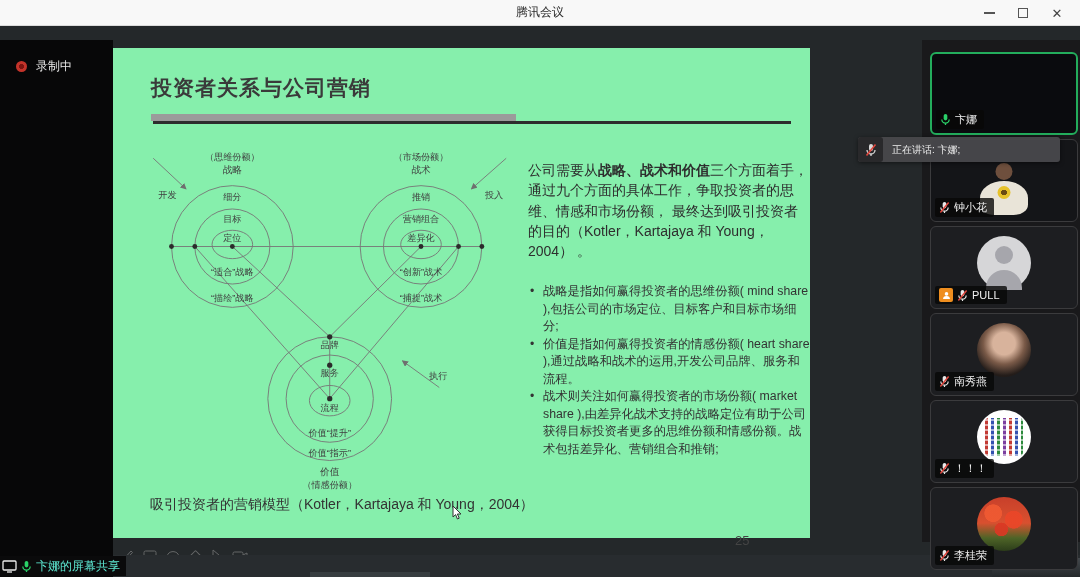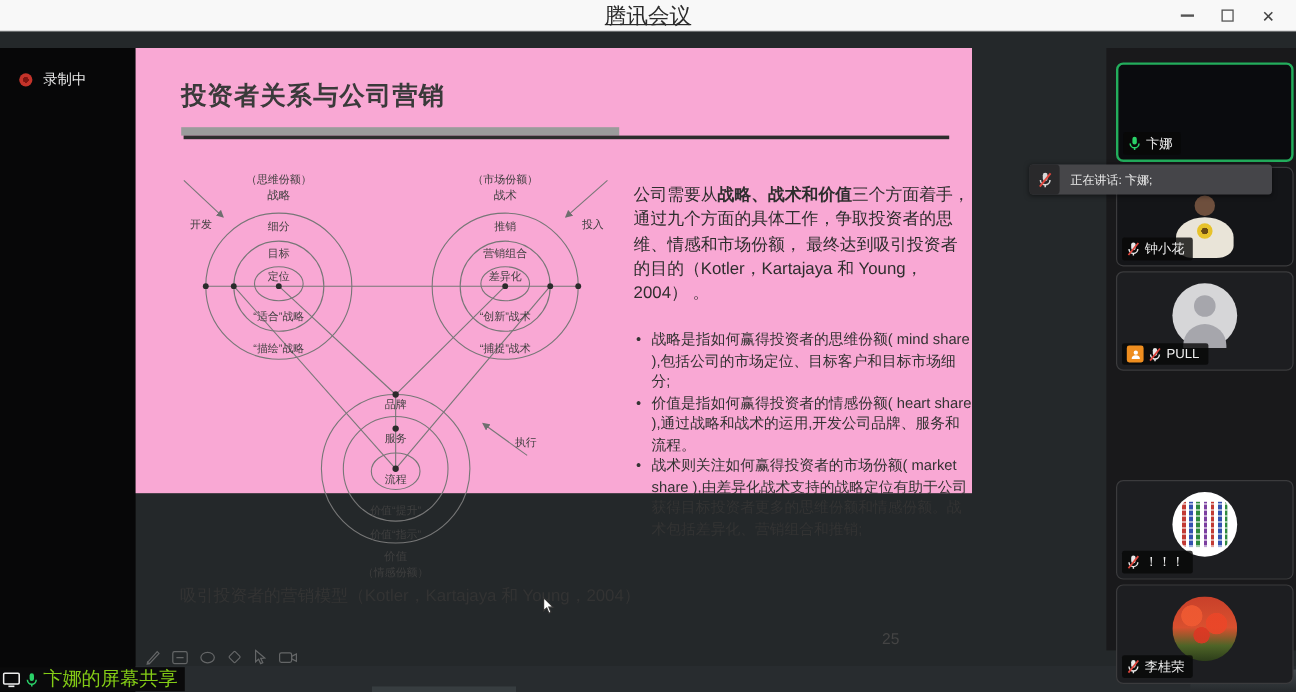--- a/index.html
+++ b/index.html
@@ -4,42 +4,42 @@
 <style>
   * { margin:0; padding:0; box-sizing:border-box; }
   html,body { width:1080px; height:577px; overflow:hidden; background:#24282a;
     font-family:"Liberation Sans", sans-serif; }
   #app { position:relative; width:1080px; height:577px; background:#24282a; }
 
   
   .titlebar { position:absolute; left:0; top:0; width:1080px; height:26px;
     background:#f8f8f8; border-bottom:1px solid #dcdcdc; display:flex;
     align-items:center; justify-content:center; }
-  .titlebar-title { font-size:18px; color:#2b2b2b;text-decoration:underline; }
+  .titlebar-title { font-size:12px; color:#2b2b2b; }
   .win-controls { position:absolute; right:6px; top:0; height:26px; display:flex; }
   .win-btn { width:34px; height:26px; display:flex; align-items:center;
     justify-content:center; color:#555; font-size:12px; cursor:default; }
   .min-glyph { width:11px; height:1.5px; background:#555; display:block; }
   .restore-glyph { position:relative; width:10px; height:10px; display:block; }
   .restore-glyph::before { content:""; position:absolute; right:0; top:0;
     width:8px; height:8px; border:1.2px solid #555; }
   .restore-glyph::after { content:""; position:absolute; left:0; bottom:0;
     width:8px; height:8px; border:1.2px solid #555; background:#f8f8f8; }
   .close-glyph { font-size:13px; line-height:1; color:#444; }
 
   
   .left-panel { position:absolute; left:0; top:40px; width:113px; height:537px; background:#070708; }
   .recording { position:absolute; left:16px; top:58px; display:flex; align-items:center; gap:9px; }
   .rec-dot { width:11px; height:11px; border-radius:50%;
     background:radial-gradient(circle at 50% 50%, #7e1410 0 30%, #c4332a 32% 100%); }
   .rec-label { font-size:12px; color:#e8e8e8;text-align:right; }
 
   
-  .slide { position:absolute; left:113px; top:40px; width:697px; height:371px;
-    background:#f9a8d4; color:#333; }
+  .slide { position:absolute; left:113px; top:48px; width:697px; height:490px;
+    background:#86efac; color:#333; }
   .slide-title { position:absolute; left:38px; top:26px; font-size:21px;
     font-weight:bold; letter-spacing:1px; color:#3a3a3a; }
   .rule-gray { position:absolute; left:38px; top:66px; width:365px; height:7px; background:#9b9b9b; }
   .rule-dark { position:absolute; left:40px; top:73px; width:638px; height:3px; background:#2d2d2d; }
 
   .right-col { position:absolute; left:415px; top:112px; width:282px; }
   .para { font-size:14px; line-height:1.45; color:#2e2e2e; }
   .para b { font-weight:bold; }
   .bullets { margin-top:22px; list-style:none; }
   .bullets li { position:relative; padding-left:15px; font-size:12.3px;
@@ -60,21 +60,21 @@
   .diagram-svg .dg-name { font-size:9.5px; }
 
   
   .bottom-bar { position:absolute; left:113px; top:555px; width:967px; height:22px; background:#282c2f; }
   .bottom-sliver { position:absolute; left:197px; top:17px; width:120px; height:5px; background:#373d40; }
   .bottom-right-box { position:absolute; right:0; top:3px; width:88px; height:19px;
     background:linear-gradient(180deg,#43484c,#24282b); }
 
   .share-banner { position:absolute; left:0; top:556px; height:20px; display:flex;
     align-items:center; gap:4px; padding:0 6px 0 2px; background:#0a0a0b; z-index:5; }
-  .share-banner-label { font-size:16px; color:#84cc16;font-family:Liberation Mono, monospace; }
+  .share-banner-label { font-size:12px; color:#5eead4;font-family:Liberation Mono, monospace; }
 
   
   .sidebar { position:absolute; left:922px; top:40px; width:158px; height:502px; background:#19191b; }
   .tile { position:absolute; left:8px; width:148px; height:83px; background:#1d1e21;
     border:1px solid #3b3b3d; border-radius:6px; overflow:hidden; }
   .tile.speaking { border:2px solid #23ad5c; background:#0a0b0e; }
   .badge { position:absolute; left:4px; bottom:4px; display:flex; align-items:center;
     gap:4px; background:rgba(8,8,8,.8); padding:2px 7px 2px 4px; border-radius:2px;
     font-size:11px; color:#f0f0f0; white-space:nowrap; }
   .host-box { width:14px; height:14px; border-radius:2px; background:#ef8e1f;
@@ -326,20 +326,32 @@
         <svg width="11" height="13" viewBox="0 0 12 14">
             <rect x="4" y="1" width="4" height="7" rx="2" fill="#e9e9e9"></rect>
             <path d="M2,7 a4,4 0 0 0 8,0" fill="none" stroke="#e9e9e9" stroke-width="1.3"></path>
             <line x1="6" y1="11" x2="6" y2="13" stroke="#e9e9e9" stroke-width="1.3"></line>
             <line x1="1.5" y1="12.5" x2="10.5" y2="1.5" stroke="#df463d" stroke-width="1.6"></line>
           </svg>
         <span>PULL</span>
       </div>
     </div>
 
+    <div class="tile" style="top:273px;">
+      <div class="avatar avatar-photo-woman"></div>
+      <div class="badge">
+        <svg width="11" height="13" viewBox="0 0 12 14">
+            <rect x="4" y="1" width="4" height="7" rx="2" fill="#e9e9e9"></rect>
+            <path d="M2,7 a4,4 0 0 0 8,0" fill="none" stroke="#e9e9e9" stroke-width="1.3"></path>
+            <line x1="6" y1="11" x2="6" y2="13" stroke="#e9e9e9" stroke-width="1.3"></line>
+            <line x1="1.5" y1="12.5" x2="10.5" y2="1.5" stroke="#df463d" stroke-width="1.6"></line>
+          </svg>
+        <span>南秀燕</span>
+      </div>
+    </div>
 
     <div class="tile" style="top:360px;">
       <div class="avatar avatar-colorful"></div>
       <div class="badge">
         <svg width="11" height="13" viewBox="0 0 12 14">
             <rect x="4" y="1" width="4" height="7" rx="2" fill="#e9e9e9"></rect>
             <path d="M2,7 a4,4 0 0 0 8,0" fill="none" stroke="#e9e9e9" stroke-width="1.3"></path>
             <line x1="6" y1="11" x2="6" y2="13" stroke="#e9e9e9" stroke-width="1.3"></line>
             <line x1="1.5" y1="12.5" x2="10.5" y2="1.5" stroke="#df463d" stroke-width="1.6"></line>
           </svg>

